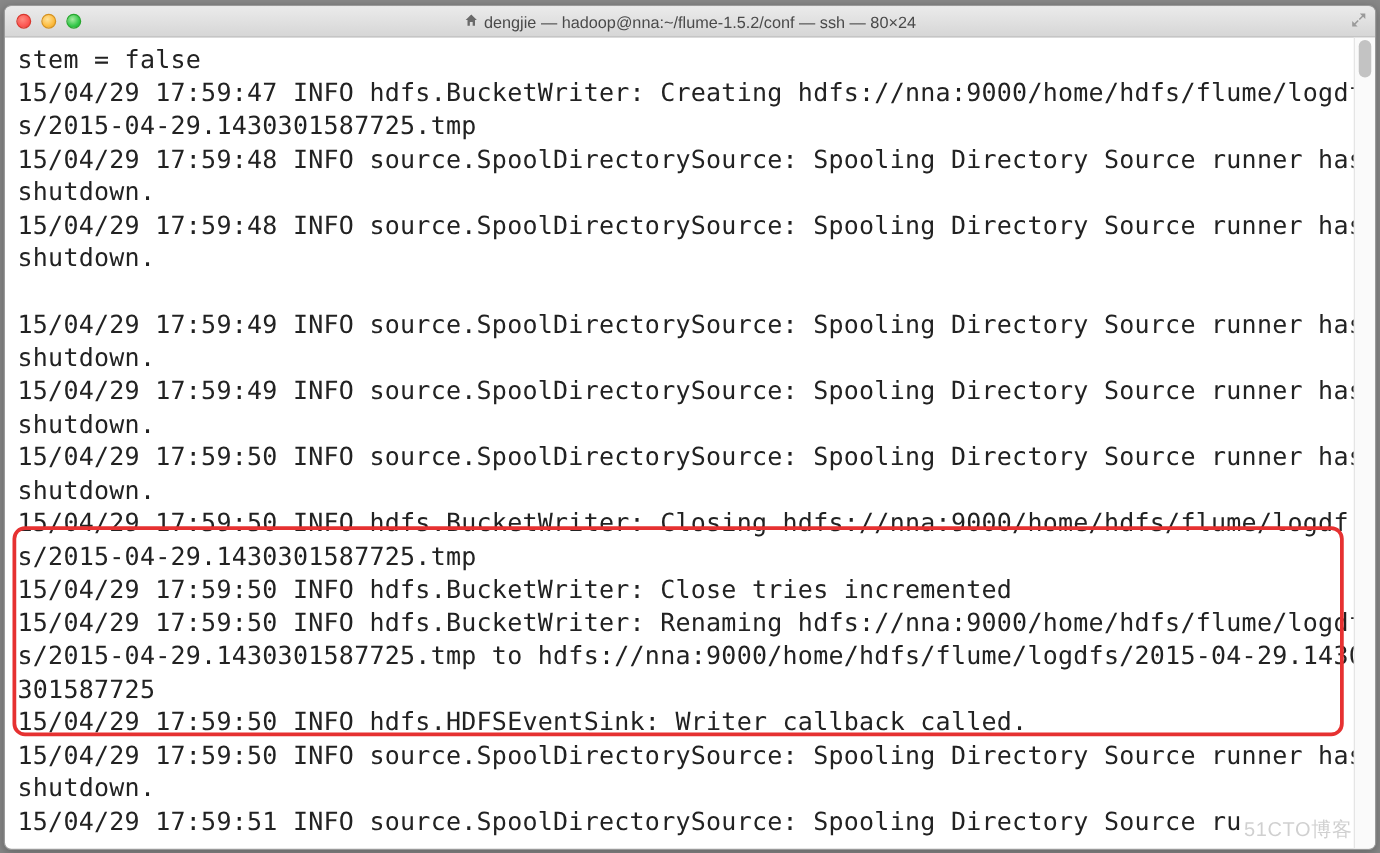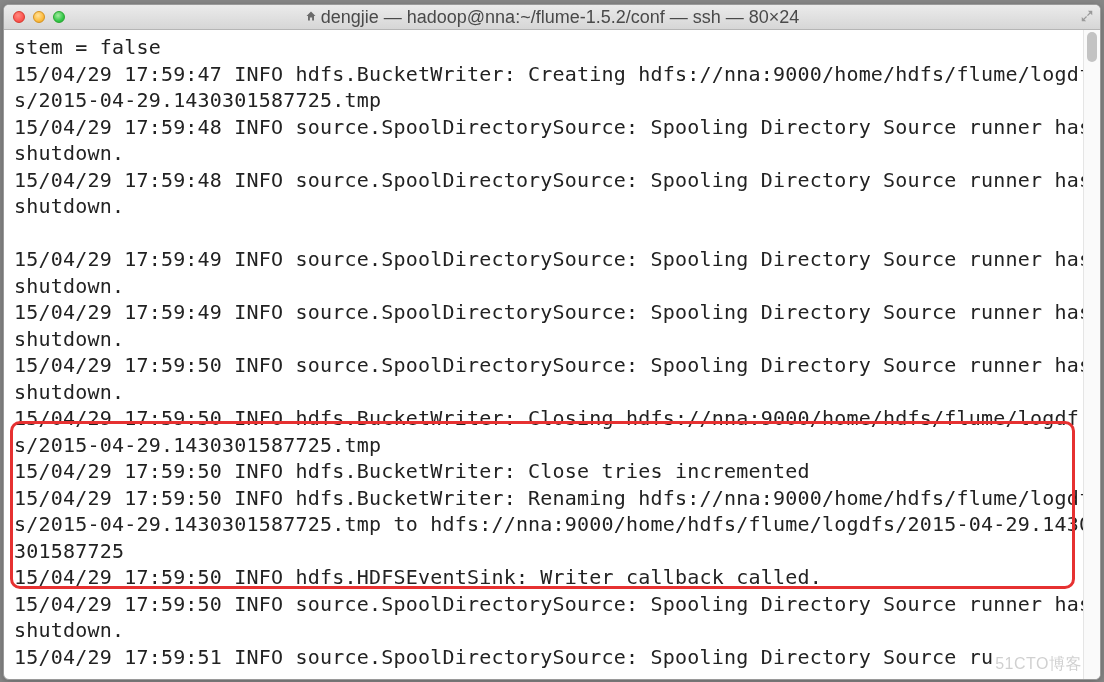--- a/index.html
+++ b/index.html
@@ -41,21 +41,21 @@
     border-radius: 50%;
     box-sizing: border-box;
   }
   .tl.close { background: radial-gradient(circle at 40% 35%, #ff8a7f, #fc5753 60%, #e33e32); border:1px solid #d8382e; }
   .tl.min   { background: radial-gradient(circle at 40% 35%, #ffe29a, #fdbc40 60%, #de9e1f); border:1px solid #d59220; }
   .tl.max   { background: radial-gradient(circle at 40% 35%, #a5eaa0, #34c84a 60%, #1fa82e); border:1px solid #28a72f; }
   .title-text {
     position: absolute;
     left: 0; right: 0;
     text-align: center;
-    font-size: 18px;
+    font-size: 13px;
     color: #4a4a4a;
     pointer-events: none;
     display: flex;
     align-items: center;
     justify-content: center;
     gap: 4px;
   }
   .home-icon { font-size: 12px; color: #6a6a6a; }
   .expand-btn {
     position: absolute;

